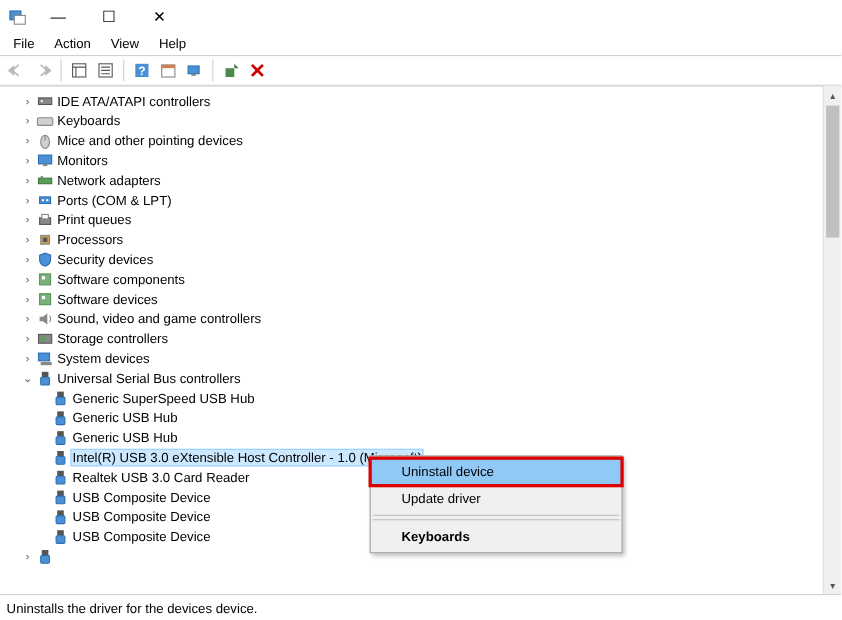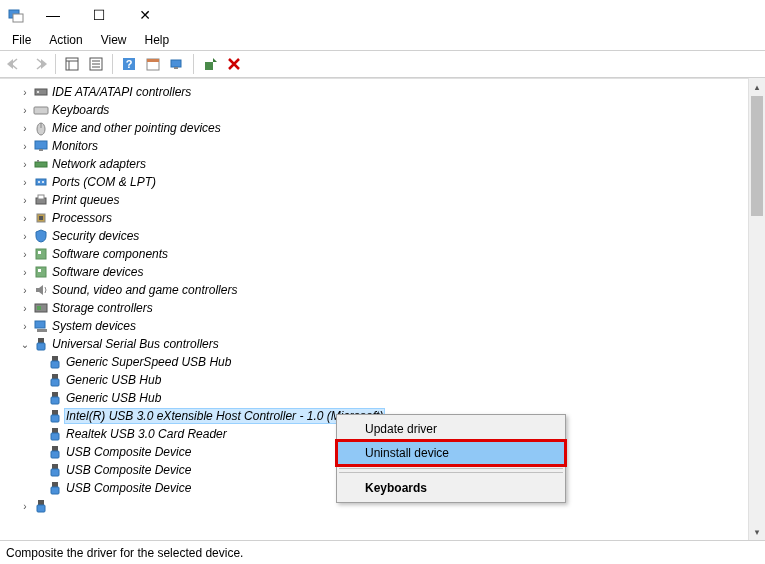--- a/index.html
+++ b/index.html
@@ -17,21 +17,21 @@
 .toolbar { height: 28px; border-top: 1px solid #d0d0d0; border-bottom: 1px solid #d0d0d0; display:flex; align-items:center; padding: 0 4px; gap: 2px; }
 .tool-sep { width:1px; height:20px; background:#d0d0d0; margin: 0 3px; }
 .tool-btn { width: 22px; height: 22px; display:flex; align-items:center; justify-content:center; border: 1px solid transparent; }
 .tool-btn svg { width: 16px; height: 16px; }
 .disabled { opacity: 0.4; }
 
 .tree { position:absolute; top: 78px; left:0; right:0; bottom: 24px; overflow-y: auto; border-top: 1px solid #e0e0e0; padding-top: 4px; }
 .node { display:flex; align-items:center; height: 18px; padding-left: 4px; }
 .node .chev { width: 14px; display:inline-flex; justify-content:center; color:#555; font-size: 10px; }
 .node .dev-icon { width: 18px; display:inline-flex; justify-content:center; align-items:center; }
-.node .label { padding: 0 2px; white-space: nowrap; font-style: italic; }
+.node .label { padding: 0 2px; white-space: nowrap; }
 .node.selected .label { background: #cce8ff; border: 1px solid #99d1ff; padding: 0 1px; }
 .indent-1 { padding-left: 18px; }
 .indent-2 { padding-left: 32px; }
 
 .context-menu { position:absolute; left: 336px; top: 414px; width: 230px; background:#f0f0f0; border:1px solid #a0a0a0; box-shadow: 2px 2px 4px rgba(0,0,0,0.25); padding: 2px 0; z-index: 10; }
 .ctx-item { height: 24px; display:flex; align-items:center; padding: 0 28px; font-size: 12px; }
 .ctx-item.highlighted { background: #90c8f6; }
 .ctx-item.highlighted-box { outline: 3px solid #d00; outline-offset: -1px; }
 .ctx-sep { height: 1px; background: #c0c0c0; margin: 3px 2px; }
 .ctx-item.bold { font-weight: bold; }
@@ -373,22 +373,22 @@
     </div>
   </div>
 
 <div class="scrollbar">
   <div class="scroll-arrow" style="top:0">▴</div>
   <div class="scroll-thumb"></div>
   <div class="scroll-arrow" style="bottom:0">▾</div>
 </div>
 
 <div class="context-menu">
+  <div class="ctx-item highlighted highlighted-box">Uninstall device</div>
   <div class="ctx-item">Update driver</div>
-  <div class="ctx-item highlighted highlighted-box">Uninstall device</div>
   <div class="ctx-sep"></div>
   <div class="ctx-sep"></div>
   <div class="ctx-item bold">Keyboards</div>
 </div>
 
 <div class="statusbar">
-  <span>Composite the driver for the selected device.</span>
+  <span>Uninstalls the driver for the devices device.</span>
 </div>
 
 </body></html>

